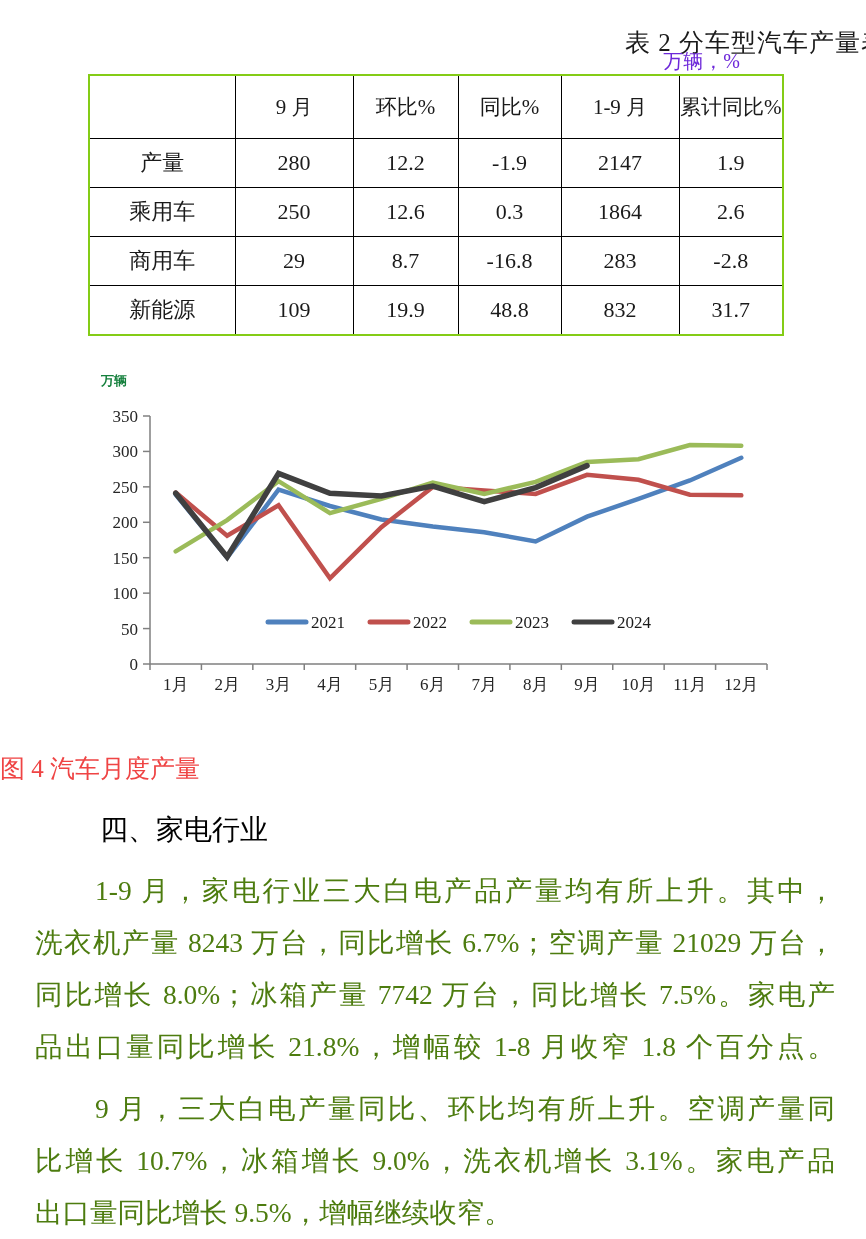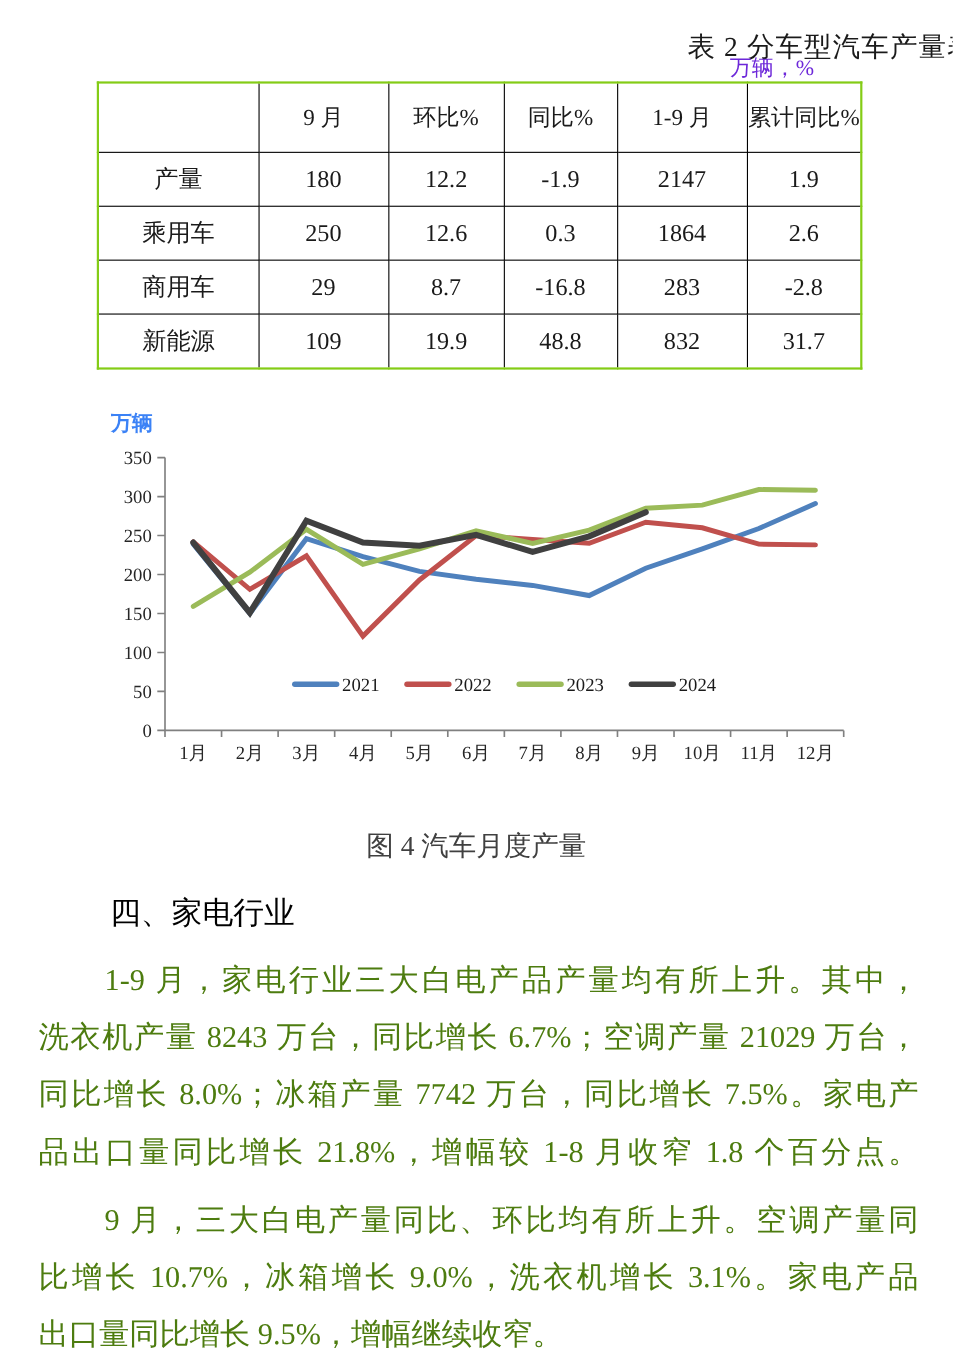--- a/index.html
+++ b/index.html
@@ -16,28 +16,28 @@
   
   table.data{border-collapse:collapse;margin:10px 0 0 88px;table-layout:fixed;
              border:2px solid #84cc16;}
   table.data th, table.data td{border:1px solid #000;text-align:center;
              font-weight:normal;font-size:22px;padding:0;color:#1a1a1a;}
   table.data thead th{height:62px;font-size:21px;}
   table.data tbody td{height:48px;}
 
   
   .chart-wrap{position:relative;margin:34px 0 0 95px;width:690px;height:330px;}
-  .chart-ylabel{position:absolute;top:2px;left:6px;font-size:19px;font-weight:bold;
-                font-family:"Liberation Sans", sans-serif;color:#3b82f6;}
+  .chart-ylabel{position:absolute;top:2px;left:6px;font-size:13px;font-weight:bold;
+                font-family:"Liberation Sans", sans-serif;color:#15803d;}
   svg text.tick{font-family:"Liberation Serif", serif;font-size:17px;fill:#262626;}
   svg text.xtick{font-family:"Liberation Serif", serif;font-size:17px;fill:#262626;}
   svg text.legend{font-family:"Liberation Serif", serif;font-size:17px;fill:#1a1a1a;}
 
   
-  .caption{margin-top:52px;text-align:center;font-size:25px;color:#404040;}
+  .caption{margin-top:52px;font-size:25px;color:#ef4444;}
   .heading{margin:26px 0 0 100px;font-size:28px;font-weight:normal;
            font-family:"Liberation Sans", sans-serif;color:#000;}
   .body-text{margin:16px 31px 0 35px;font-size:27.5px;line-height:52px;color:#4d7c0f;}
   .para + .para{margin-top:10px;}
   .pline{text-align:justify;text-align-last:justify;}
   .pline.first{text-indent:60px;}
   .pline.lastleft{text-align-last:left;}
 </style>
 </head>
 <body>
@@ -64,21 +64,21 @@
           <th>9 月</th>
           <th>环比%</th>
           <th>同比%</th>
           <th>1-9 月</th>
           <th>累计同比%</th>
         </tr>
     </thead>
     <tbody>
         <tr>
           <td>产量</td>
-          <td>180</td>
+          <td>280</td>
           <td>12.2</td>
           <td>-1.9</td>
           <td>2147</td>
           <td>1.9</td>
         </tr>
         <tr>
           <td>乘用车</td>
           <td>250</td>
           <td>12.6</td>
           <td>0.3</td>

